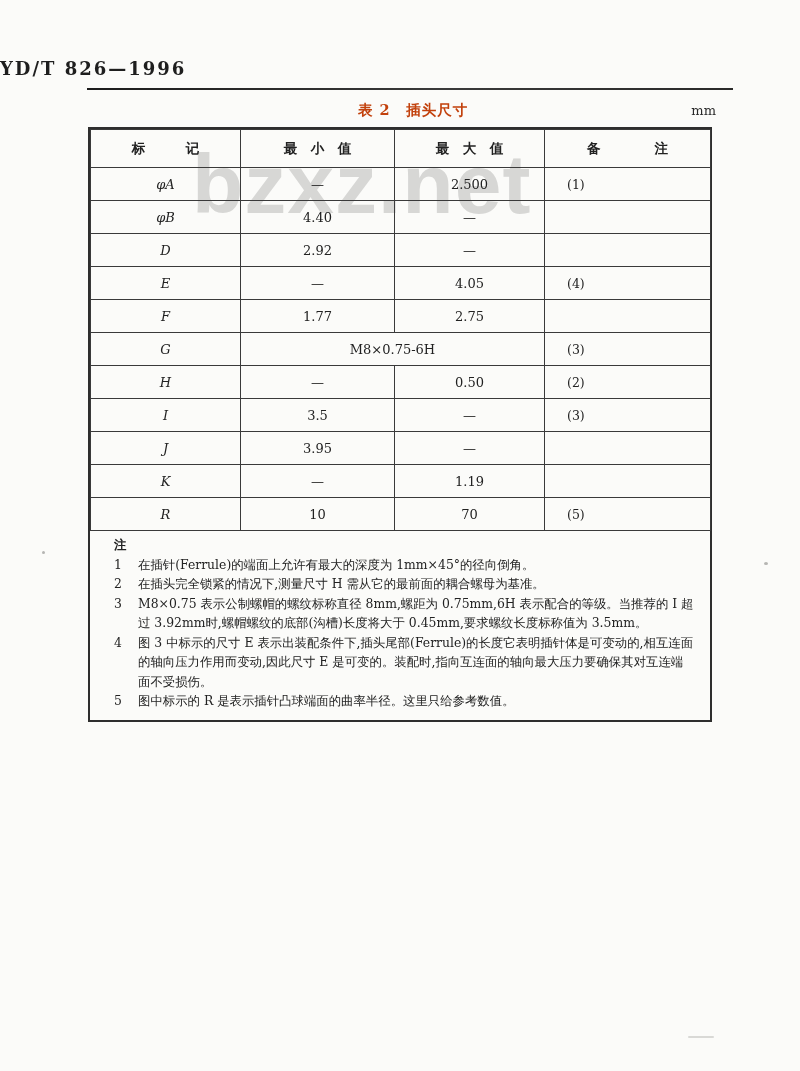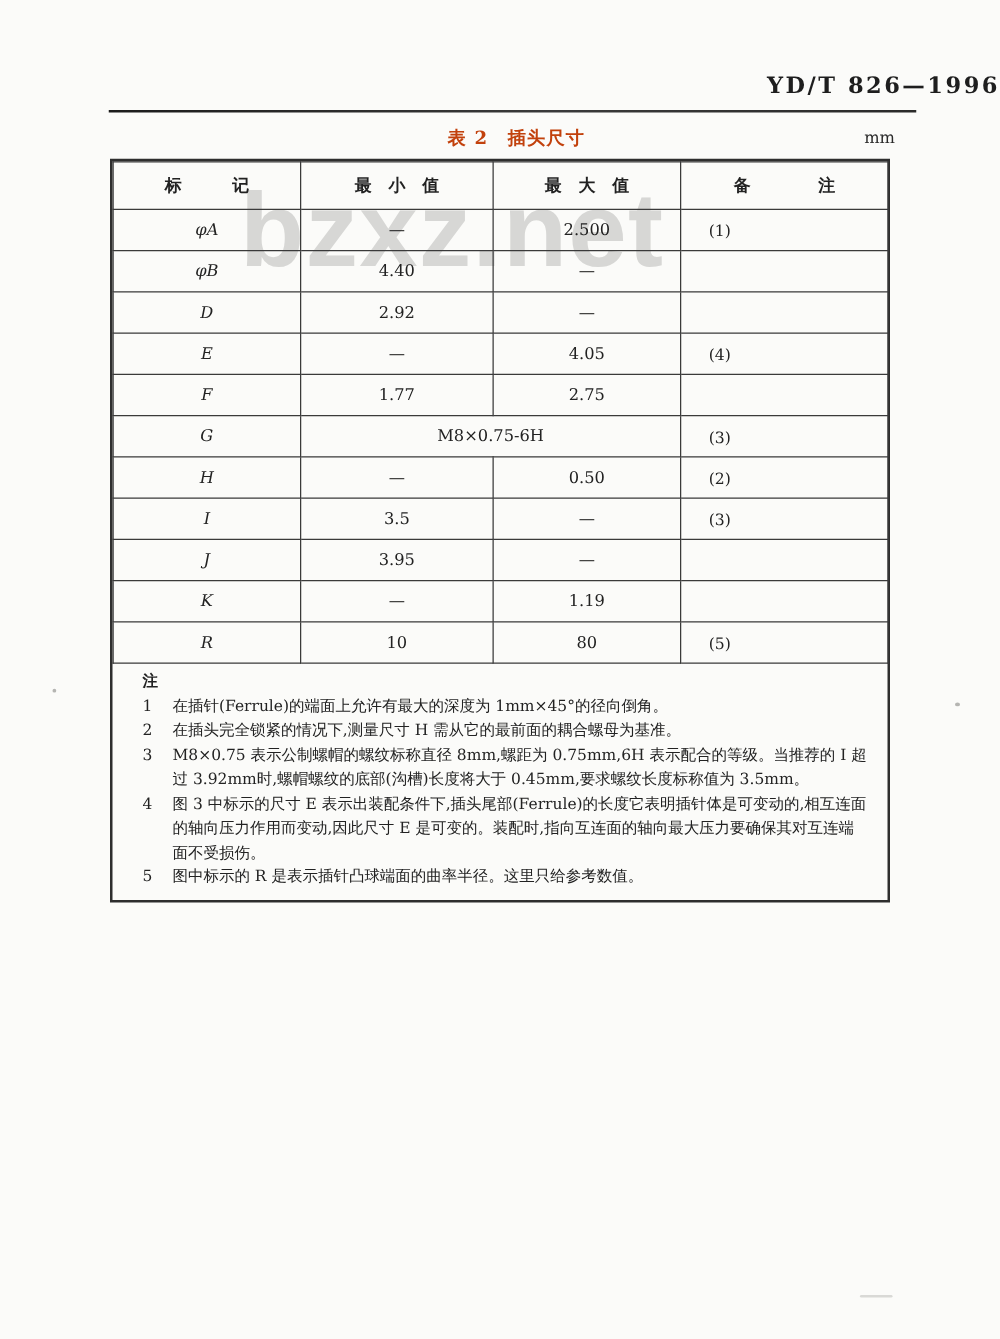--- a/index.html
+++ b/index.html
@@ -15,21 +15,21 @@
     font-family: "DejaVu Serif", serif;
     color: #242424;
   }
 
   
   .std-number {
     position: absolute;
     top: 58px;
     left: 0;
     width: 100%;
-    text-align: right;
+    text-align: left;
     font-size: 18px;
     font-weight: bold;
     letter-spacing: 2px;
     color: #1e1e1e;
   }
   .header-rule {
     position: absolute;
     left: 87px;
     top: 88px;
     width: 646px;
@@ -235,21 +235,21 @@
       </tr>
       <tr>
         <td class="mark">K</td>
         <td class="val">—</td>
         <td class="val">1.19</td>
         <td class="remark"></td>
       </tr>
       <tr>
         <td class="mark">R</td>
         <td class="val">10</td>
-        <td class="val">80</td>
+        <td class="val">70</td>
         <td class="remark">(5)</td>
       </tr>
     </tbody>
   </table>
 
   <div class="notes">
     <div class="notes-label">注</div>
     <div class="note-item"><span class="note-num">1</span><span class="note-text">在插针(Ferrule)的端面上允许有最大的深度为 1mm×45°的径向倒角。</span></div>
     <div class="note-item"><span class="note-num">2</span><span class="note-text">在插头完全锁紧的情况下,测量尺寸 H 需从它的最前面的耦合螺母为基准。</span></div>
     <div class="note-item"><span class="note-num">3</span><span class="note-text">M8×0.75 表示公制螺帽的螺纹标称直径 8mm,螺距为 0.75mm,6H 表示配合的等级。当推荐的 I 超过 3.92mm时,螺帽螺纹的底部(沟槽)长度将大于 0.45mm,要求螺纹长度标称值为 3.5mm。</span></div>

